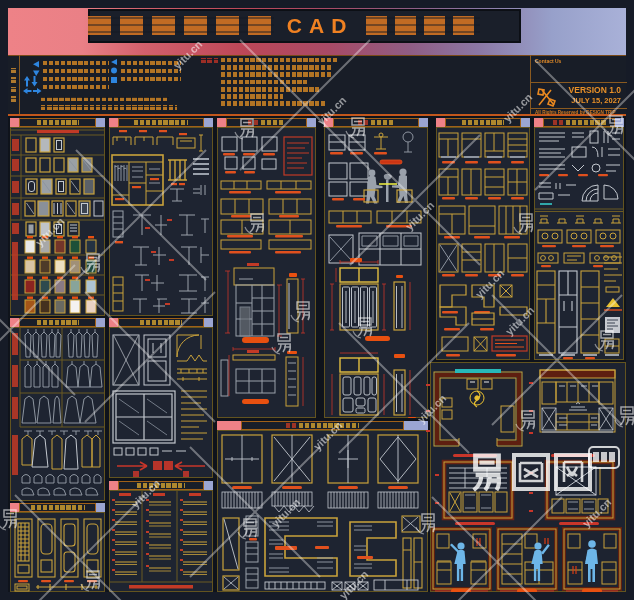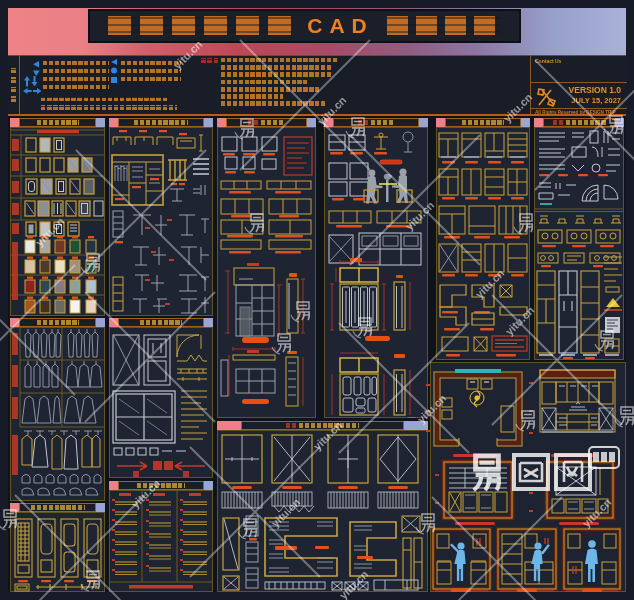--- a/index.html
+++ b/index.html
@@ -13,21 +13,21 @@
 .hdr .capl{width:9px;background:#ee8187;}
 .hdr .capr{width:9px;background:#9ba5d2;}
 .hdr .capb{width:9px;background:#9ba5d2;}
 .hdr .mid{flex:1;background:#191e29;border:1px solid #a06018;display:flex;align-items:center;justify-content:center;}
 .panel{position:absolute;background:#1e2431;border:1px solid #63541f;}
 </style></head><body>
 <div id="stage">
 
   <div class="abs" style="left:8px;top:8px;width:618px;height:47px;background:linear-gradient(90deg,#ee8287 0%,#ea8086 12%,#d2606c 22%,#bc4758 38%,#a84a66 52%,#8f5d84 65%,#8b77a4 76%,#97a0ca 88%,#a9b1d8 100%);"></div>
   <div class="abs" style="left:88px;top:9px;width:433px;height:34px;background:#1a1f2a;border:2px solid #0c0f15;"></div>
-  <div class="abs" style="left:88px;top:14px;width:433px;height:24px;color:#f08122;font-size:20px;font-weight:bold;text-align:center;letter-spacing:6px;line-height:24px;">
+  <div class="abs" style="left:88px;top:14px;width:433px;height:24px;color:#f08122;font-size:20px;font-weight:bold;letter-spacing:6px;line-height:24px;">
     <span class="gs" style="width:186px;height:19px;background:repeating-linear-gradient(0deg,transparent 0 2px,rgba(20,24,34,.45) 2px 4px,transparent 4px 7px),repeating-linear-gradient(90deg,currentColor 0 23px,transparent 23px 32px);"></span><span style="letter-spacing:7px;font-size:21px;vertical-align:1px;">&nbsp;CAD&nbsp;</span><span class="gs" style="width:114px;height:19px;background:repeating-linear-gradient(0deg,transparent 0 2px,rgba(20,24,34,.45) 2px 4px,transparent 4px 7px),repeating-linear-gradient(90deg,currentColor 0 21px,transparent 21px 29px);"></span>
   </div>
 
   <div class="abs" style="left:8px;top:55px;width:618px;height:60px;background:#181d27;border-top:1px solid #7a4a18;"></div>
   <div class="abs" style="left:8px;top:114px;width:618px;height:2px;background:#c2571c;"></div>
 
   <div class="abs" style="left:19px;top:55px;width:1px;height:59px;background:#8a5a20;"></div>
   <div class="abs" style="left:9px;top:66px;width:10px;color:#d89430;font-size:7px;line-height:9.5px;text-align:center;">
     <span class="gs" style="width:7px;"></span><br><span class="gs" style="width:7px;"></span><br><span class="gs" style="width:7px;"></span><br><span class="gs" style="width:7px;"></span>
   </div>

